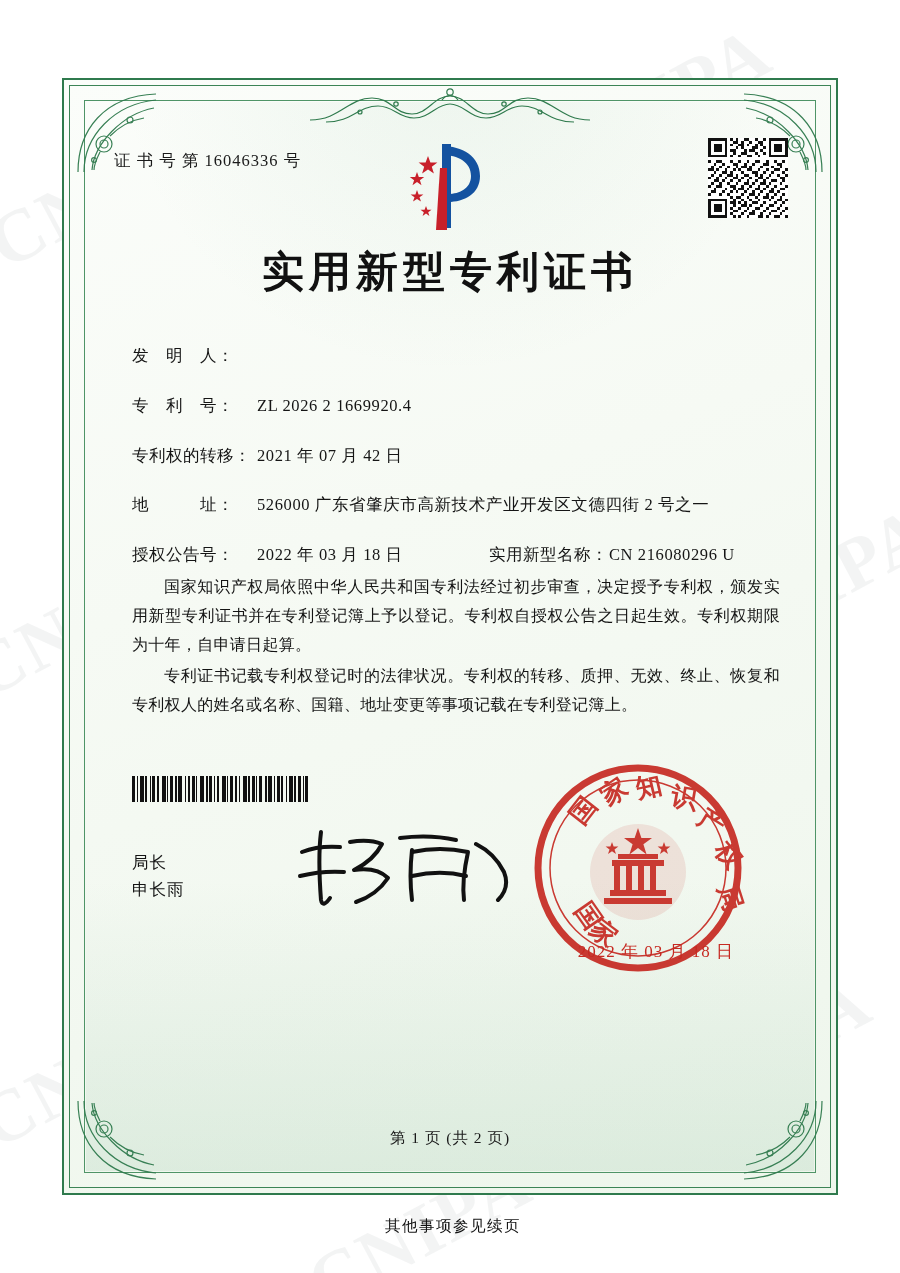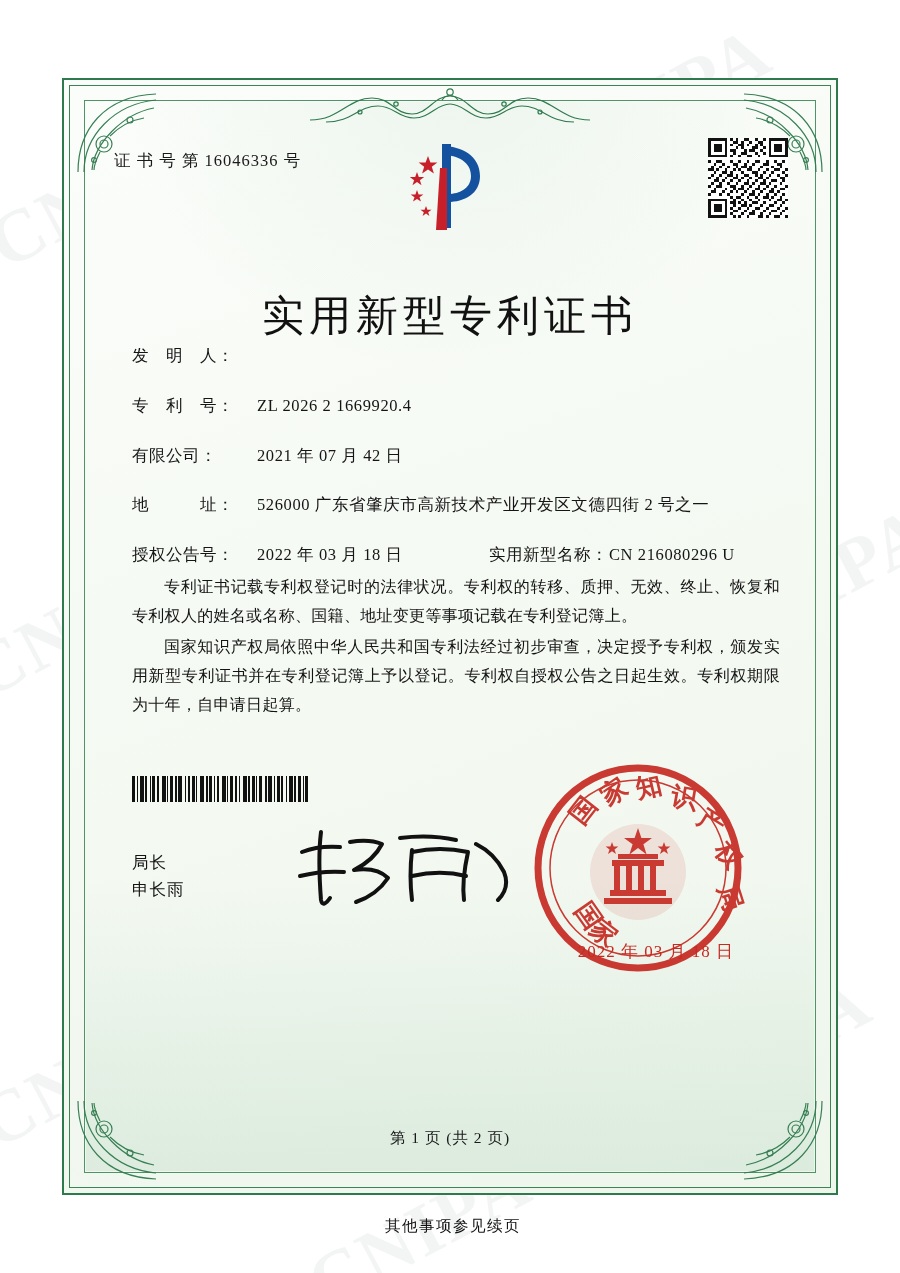--- a/index.html
+++ b/index.html
@@ -136,25 +136,24 @@
   }
   .emblem svg { display: block; width: 100%; height: 100%; }
 
   .cert-title {
     position: absolute;
     left: 0;
     right: 0;
     top: 112px;
     text-align: center;
     font-size: 42px;
-    font-weight: 400;
+    font-weight: 700;
     letter-spacing: 5px;
     color: #111;
     font-family: "DejaVu Serif", "Liberation Serif", serif;
-    margin-top: 44px;
   }
 
   .fields {
     position: absolute;
     left: 24px;
     right: 10px;
     top: 212px;
   }
   .field-row {
     display: flex;
@@ -608,38 +607,38 @@
 
     <div class="fields">
       <div class="field-row">
         <div class="field-label">发　明　人：</div>
       </div>
       <div class="field-row">
         <div class="field-label">专　利　号：</div>
         <div class="field-value">ZL 2026 2 1669920.4</div>
       </div>
       <div class="field-row">
-        <div class="field-label">有限公司：</div>
+        <div class="field-label">专利权的转移：</div>
         <div class="field-value">2021 年 07 月 42 日</div>
       </div>
       <div class="field-row">
         <div class="field-label">地　　　址：</div>
         <div class="field-value">526000 广东省肇庆市高新技术产业开发区文德四街 2 号之一</div>
       </div>
       <div class="field-row two-col">
         <div class="field-label">授权公告号：</div>
         <div class="field-value">2022 年 03 月 18 日</div>
         <div class="label2">实用新型名称：</div>
         <div class="value2">CN 216080296 U</div>
       </div>
     </div>
 
     <div class="paras">
+      <p>国家知识产权局依照中华人民共和国专利法经过初步审查，决定授予专利权，颁发实用新型专利证书并在专利登记簿上予以登记。专利权自授权公告之日起生效。专利权期限为十年，自申请日起算。</p>
       <p>专利证书记载专利权登记时的法律状况。专利权的转移、质押、无效、终止、恢复和专利权人的姓名或名称、国籍、地址变更等事项记载在专利登记簿上。</p>
-      <p>国家知识产权局依照中华人民共和国专利法经过初步审查，决定授予专利权，颁发实用新型专利证书并在专利登记簿上予以登记。专利权自授权公告之日起生效。专利权期限为十年，自申请日起算。</p>
     </div>
 
     <div class="barcode">
       <i style="width:3px"></i>
         <i style="width:2px;background:transparent"></i>
       <i style="width:1px"></i>
         <i style="width:2px;background:transparent"></i>
       <i style="width:4px"></i>
         <i style="width:1px;background:transparent"></i>
       <i style="width:2px"></i>

